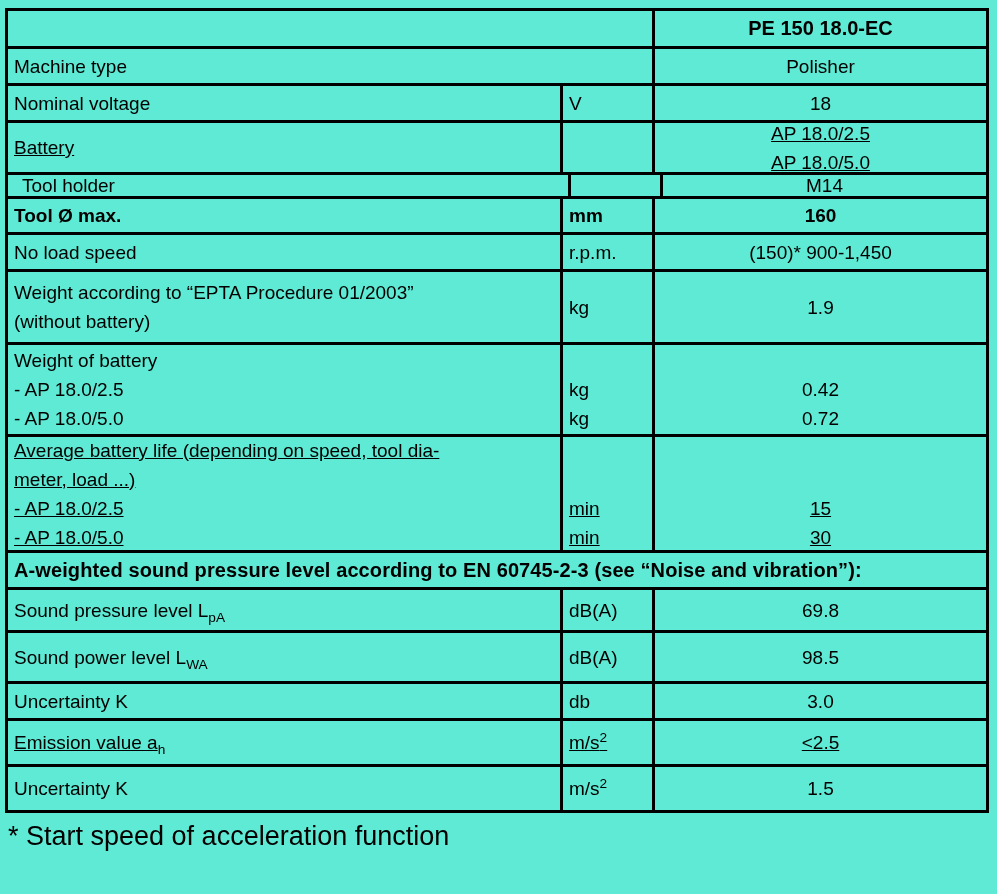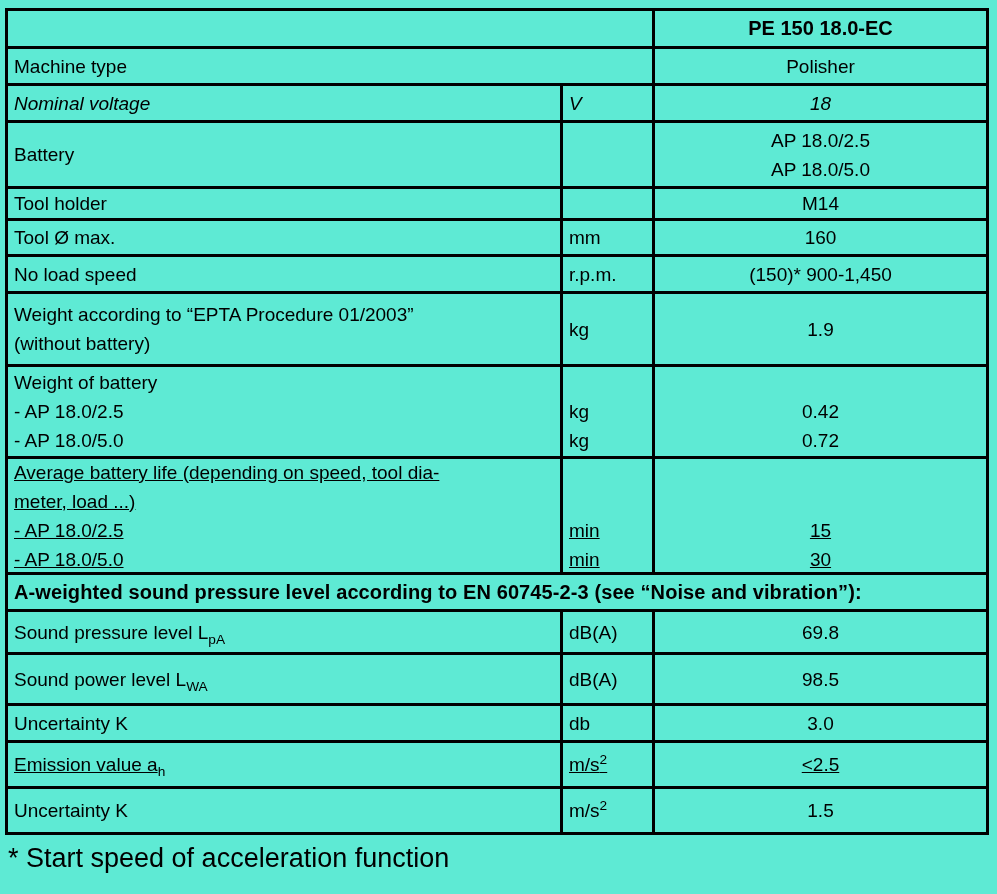--- a/index.html
+++ b/index.html
@@ -82,51 +82,51 @@
         </div>
       </div>
       <div class="row span2" style="height: 37px;">
         <div class="cell label">
           <div class="ln">Machine type</div>
         </div>
         <div class="cell value">
           <div class="ln">Polisher</div>
         </div>
       </div>
-      <div class="row spec" style="height: 37px; font-style: italic;">
+      <div class="row spec" style="height: 37px;">
         <div class="cell label">
           <div class="ln">Nominal voltage</div>
         </div>
         <div class="cell unit">
           <div class="ln">V</div>
         </div>
         <div class="cell value">
           <div class="ln">18</div>
         </div>
       </div>
-      <div class="row spec" style="height: 66px;">
+      <div class="row spec" style="height: 52px; text-decoration: underline;">
         <div class="cell label">
           <div class="ln">Battery</div>
         </div>
         <div class="cell unit"></div>
         <div class="cell value">
           <div class="ln">AP 18.0/2.5</div>
           <div class="ln">AP 18.0/5.0</div>
         </div>
       </div>
-      <div class="row spec" style="height: 32px;">
+      <div class="row spec" style="height: 24px; padding-left: 8px;">
         <div class="cell label">
           <div class="ln">Tool holder</div>
         </div>
         <div class="cell unit"></div>
         <div class="cell value">
           <div class="ln">M14</div>
         </div>
       </div>
-      <div class="row spec" style="height: 36px;">
+      <div class="row spec" style="height: 36px; font-weight: bold;">
         <div class="cell label">
           <div class="ln">Tool Ø max.</div>
         </div>
         <div class="cell unit">
           <div class="ln">mm</div>
         </div>
         <div class="cell value">
           <div class="ln">160</div>
         </div>
       </div>

